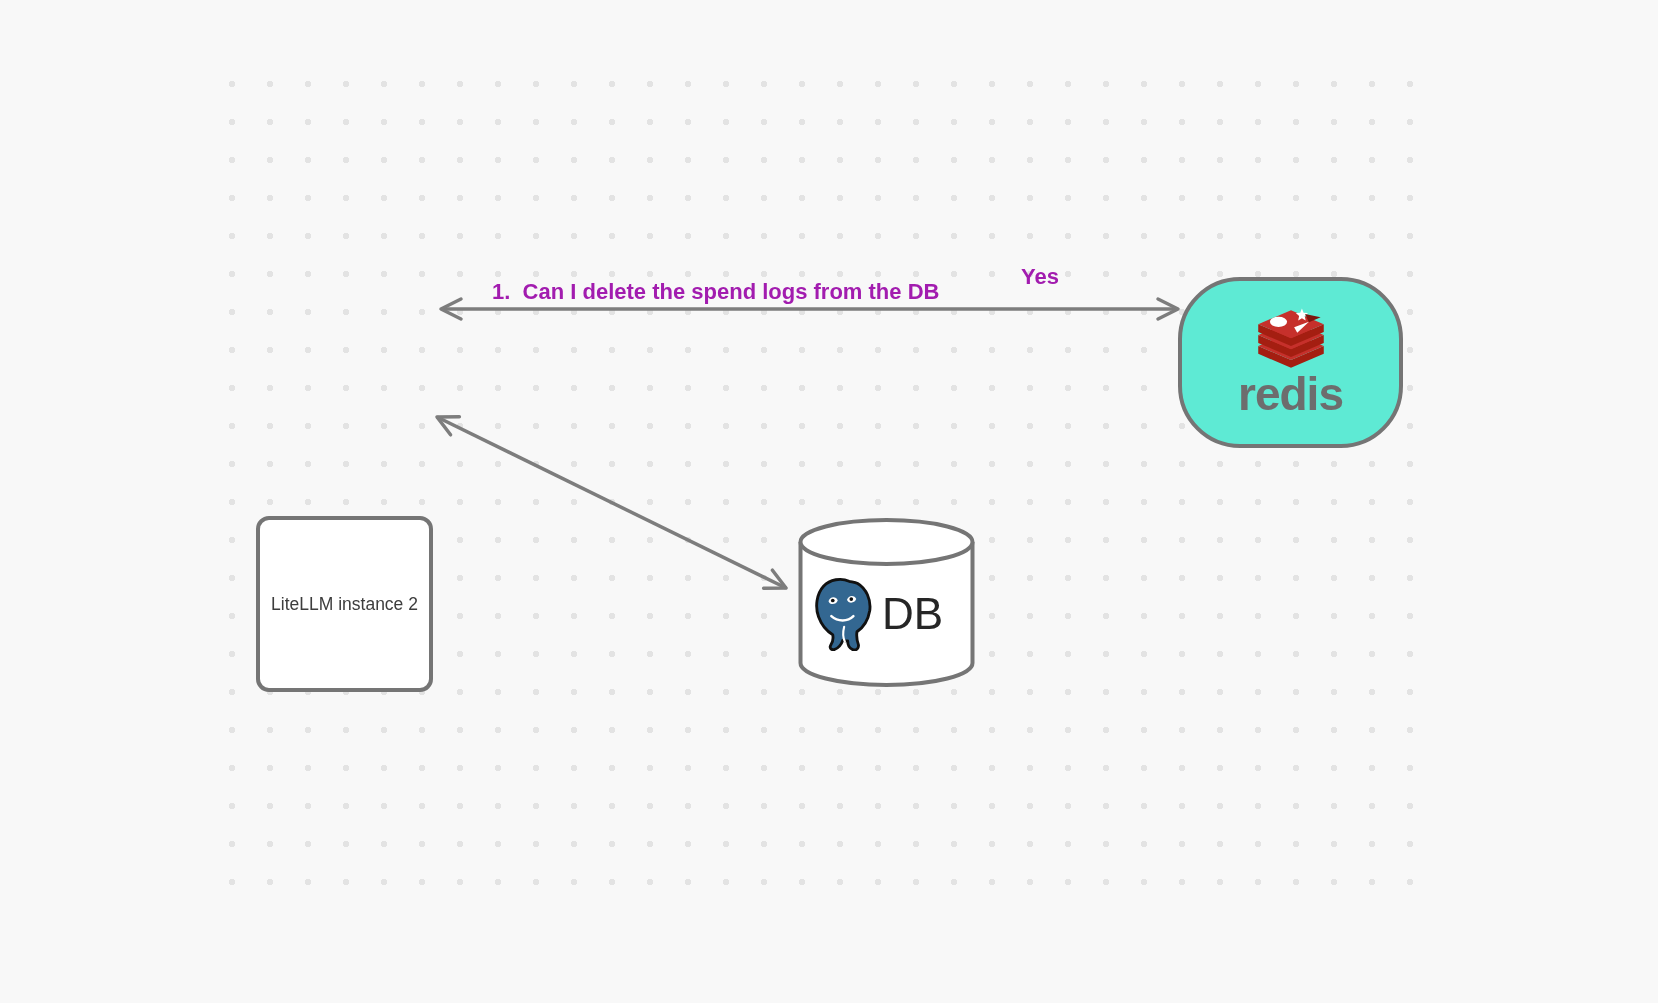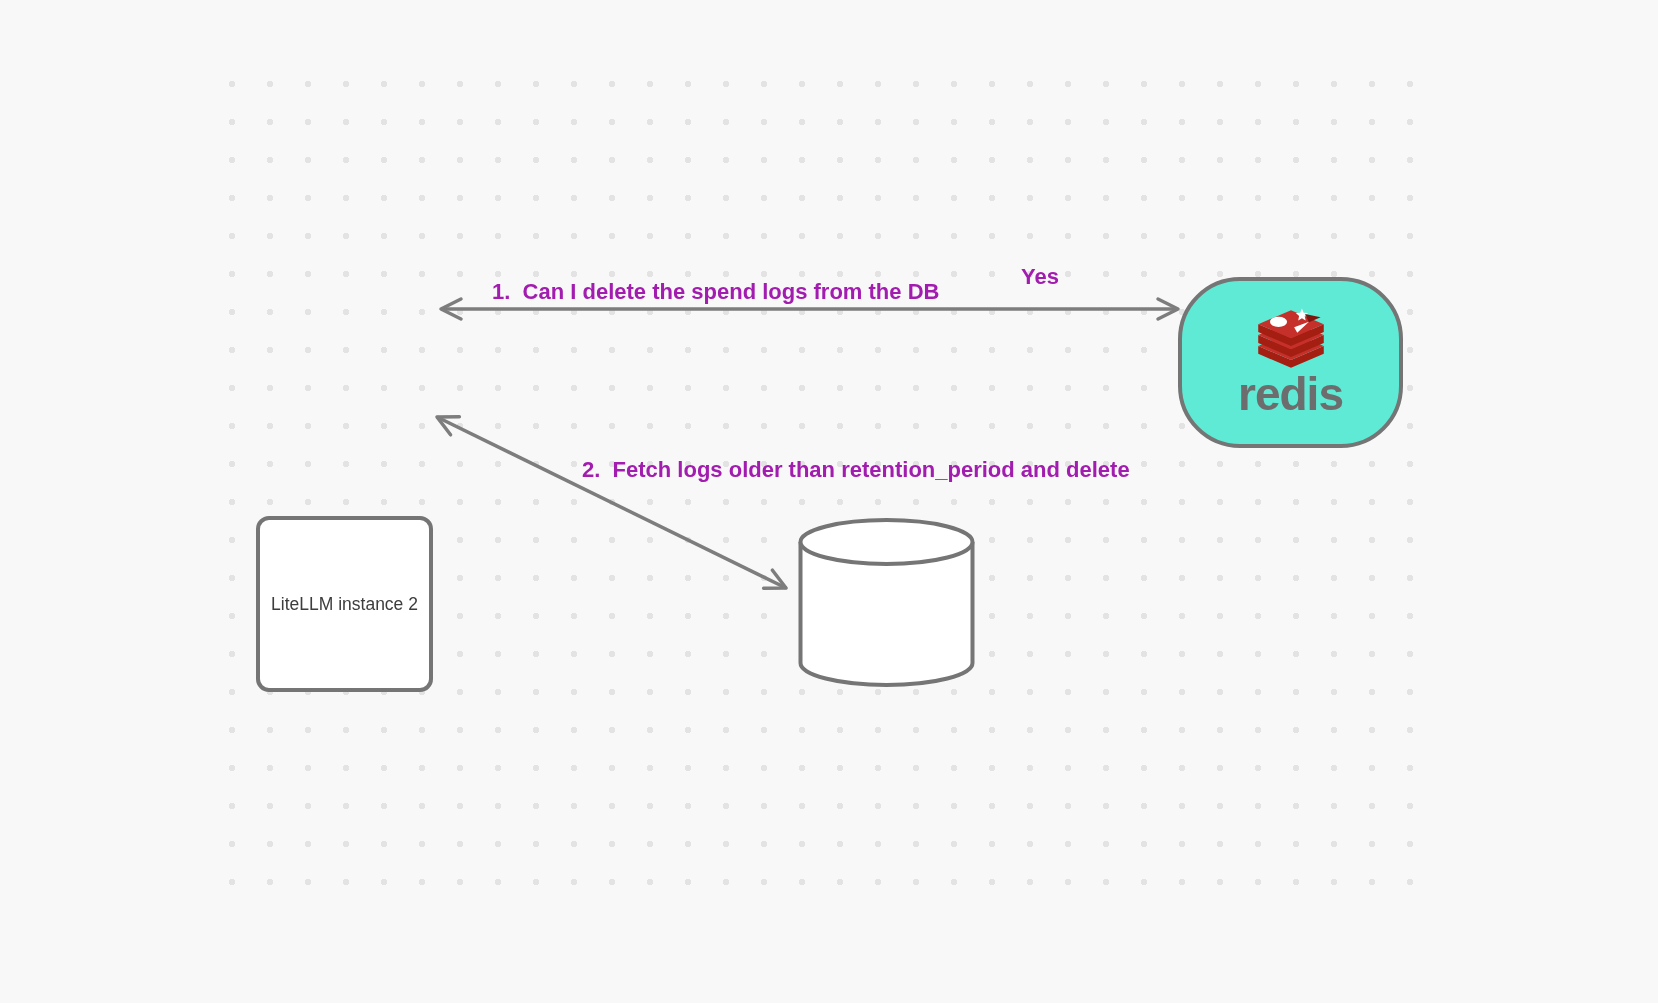--- a/index.html
+++ b/index.html
@@ -150,19 +150,32 @@
       <path fill="#ffffff" d="M54,24 L73,17 L58,31 Z"></path>
     </svg>
     <div class="redis-word">redis</div>
   </div>
 
   <div class="db-node">
     <svg class="cyl" viewBox="0 0 177 171" width="177" height="171" xmlns="http://www.w3.org/2000/svg">
       <path d="M2.5,25 L2.5,146 A86,22 0 0 0 174.5,146 L174.5,25" fill="#ffffff" stroke="#757575" stroke-width="4"></path>
       <ellipse cx="88.5" cy="25" rx="86" ry="22" fill="#ffffff" stroke="#757575" stroke-width="4"></ellipse>
     </svg>
+    <div class="db-content">
+      <svg viewBox="0 0 100 104" width="74" height="74" xmlns="http://www.w3.org/2000/svg">
+        <g stroke="#111111" stroke-width="4" stroke-linejoin="round" stroke-linecap="round">
+          <path fill="#336791" d="M53,6 C42,1 26,3 17,13 C7,24 5,42 10,56 C14,67 21,76 30,81 C31,87 30,92 27,96 C25,100 28,103 32,102 C38,100 42,95 44,89 C46,90 49,90 51,90 C51,95 53,100 58,102 C63,104 67,100 66,95 C64,89 63,83 64,77 C74,70 80,59 82,47 C84,32 77,16 65,9 C61,7 57,7 53,6 Z"></path>
+          <path fill="#ffffff" stroke="none" d="M24,34 C26,27 35,27 37,33 C35,39 26,40 24,34 Z"></path>
+          <path fill="#ffffff" stroke="none" d="M50,32 C52,25 61,25 63,31 C61,37 52,38 50,32 Z"></path>
+          <circle cx="30" cy="33" r="2.6" fill="#111111" stroke="none"></circle>
+          <circle cx="56" cy="31" r="2.6" fill="#111111" stroke="none"></circle>
+          <path fill="none" stroke="#ffffff" stroke-width="3.5" d="M28,55 C37,63 51,63 59,55"></path>
+          <path fill="none" stroke="#ffffff" stroke-width="3" d="M46,70 C44,78 44,85 47,91"></path>
+        </g>
+      </svg>
+      <span class="db-label">DB</span>
+    </div>
   </div>
 
   <div class="edge-label" id="edge1-label">1.  Can I delete the spend logs from the DB</div>
   <div class="edge-label" id="edge1-yes">Yes</div>
-  <div class="edge-label" id="edge2-label">2.  Fetch logs older than retention_period and delete</div>
 
 </div>
 
 </body></html>

